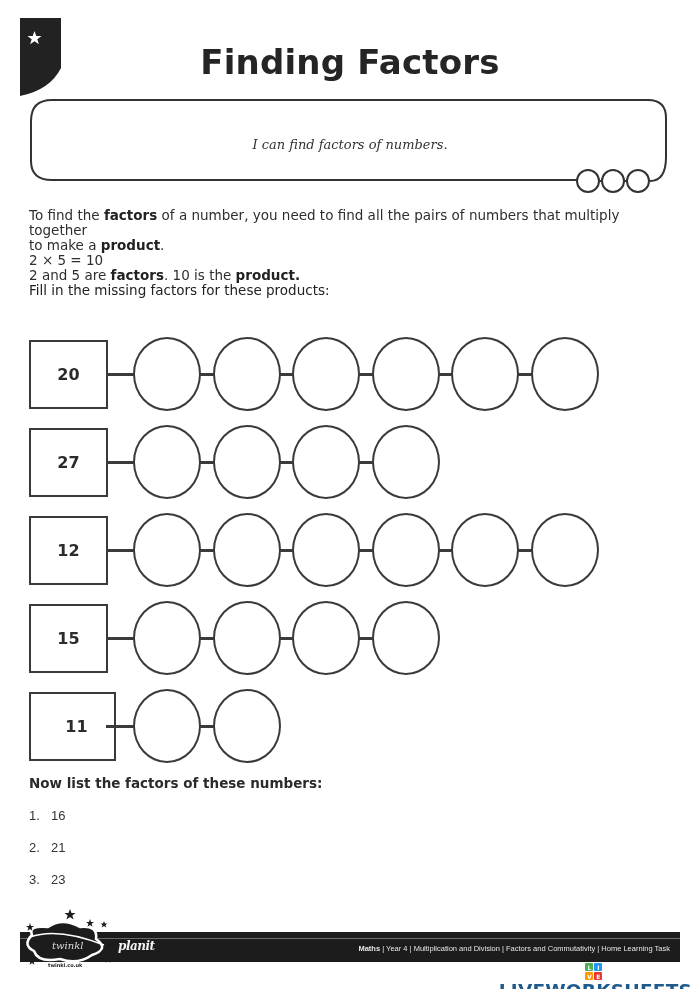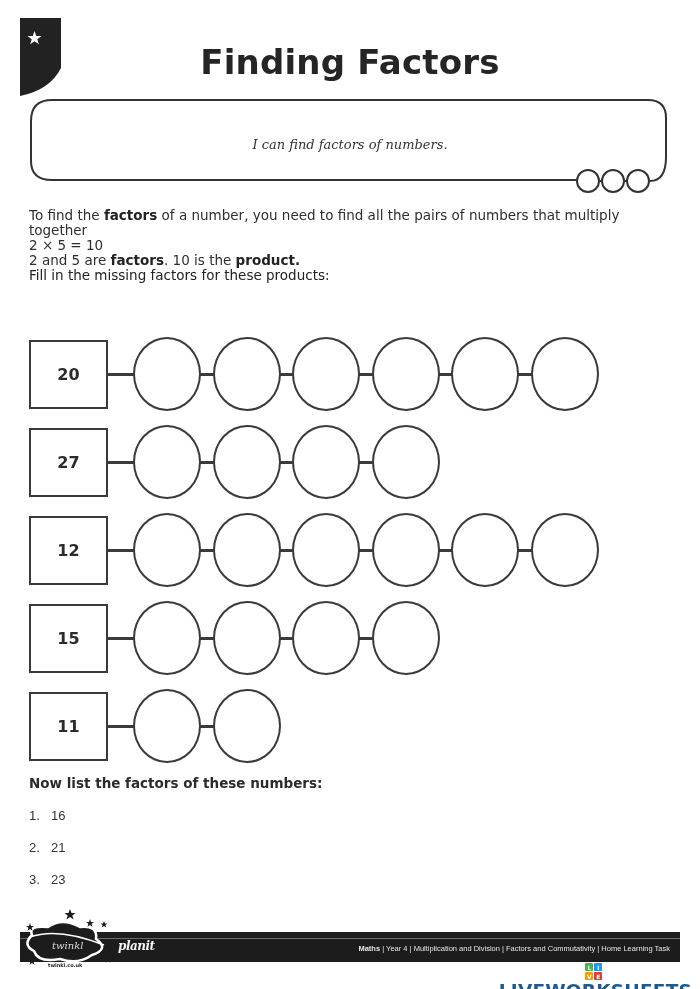--- a/index.html
+++ b/index.html
@@ -60,20 +60,21 @@
   <circle cx="588" cy="86" r="11" fill="#fff" stroke="#333" stroke-width="2"></circle>
   <line x1="599" y1="86" x2="602" y2="86" stroke="#333" stroke-width="2"></line>
   <circle cx="613" cy="86" r="11" fill="#fff" stroke="#333" stroke-width="2"></circle>
   <line x1="624" y1="86" x2="627" y2="86" stroke="#333" stroke-width="2"></line>
   <circle cx="638" cy="86" r="11" fill="#fff" stroke="#333" stroke-width="2"></circle>
 </svg>
 <div class="objective-text">I can find factors of numbers.</div>
 
 <div class="intro">
   <p><span>To find the </span><b>factors</b><span> of a number, you need to find all the pairs of numbers that multiply together</span></p>
+  <p><span>to make a </span><b>product</b><span>.</span></p>
   <p>2 × 5 = 10</p>
   <p><span>2 and 5 are </span><b>factors</b><span>. 10 is the </span><b>product.</b></p>
   <p class="instr">Fill in the missing factors for these products:</p>
 </div>
 
 <div id="rows">
     <div class="connector" style="left: 200px; width: 14px; top: 725px;"></div>
     <div class="connector" style="left: 359.2px; width: 14px; top: 637px;"></div>
     <div class="connector" style="left: 279.6px; width: 14px; top: 637px;"></div>
     <div class="connector" style="left: 200px; width: 14px; top: 637px;"></div>
@@ -111,21 +112,21 @@
     <div class="oval" style="left: 292.2px; top: 513px;"></div>
     <div class="oval" style="left: 371.8px; top: 513px;"></div>
     <div class="oval" style="left: 451.4px; top: 513px;"></div>
     <div class="oval" style="left: 531px; top: 513px;"></div>
     <div class="prod-box" style="top: 604px;">15</div>
     <div class="connector" style="left: 106px; width: 28px; top: 637px;"></div>
     <div class="oval" style="left: 133px; top: 601px;"></div>
     <div class="oval" style="left: 212.6px; top: 601px;"></div>
     <div class="oval" style="left: 292.2px; top: 601px;"></div>
     <div class="oval" style="left: 371.8px; top: 601px;"></div>
-    <div class="prod-box" style="top: 692px;">11</div>
+    <div class="prod-box" style="top: 692px; padding-left: 8px;">11</div>
     <div class="connector" style="left: 106px; width: 28px; top: 725px;"></div>
     <div class="oval" style="left: 133px; top: 689px;"></div>
     <div class="oval" style="left: 212.6px; top: 689px;"></div>
   </div>
 
 <div class="list-heading">Now list the factors of these numbers:</div>
 <div class="list-item" style="top:808px">
   <span class="num">1.</span><span>16</span>
 </div>
 <div class="list-item" style="top:840px">

